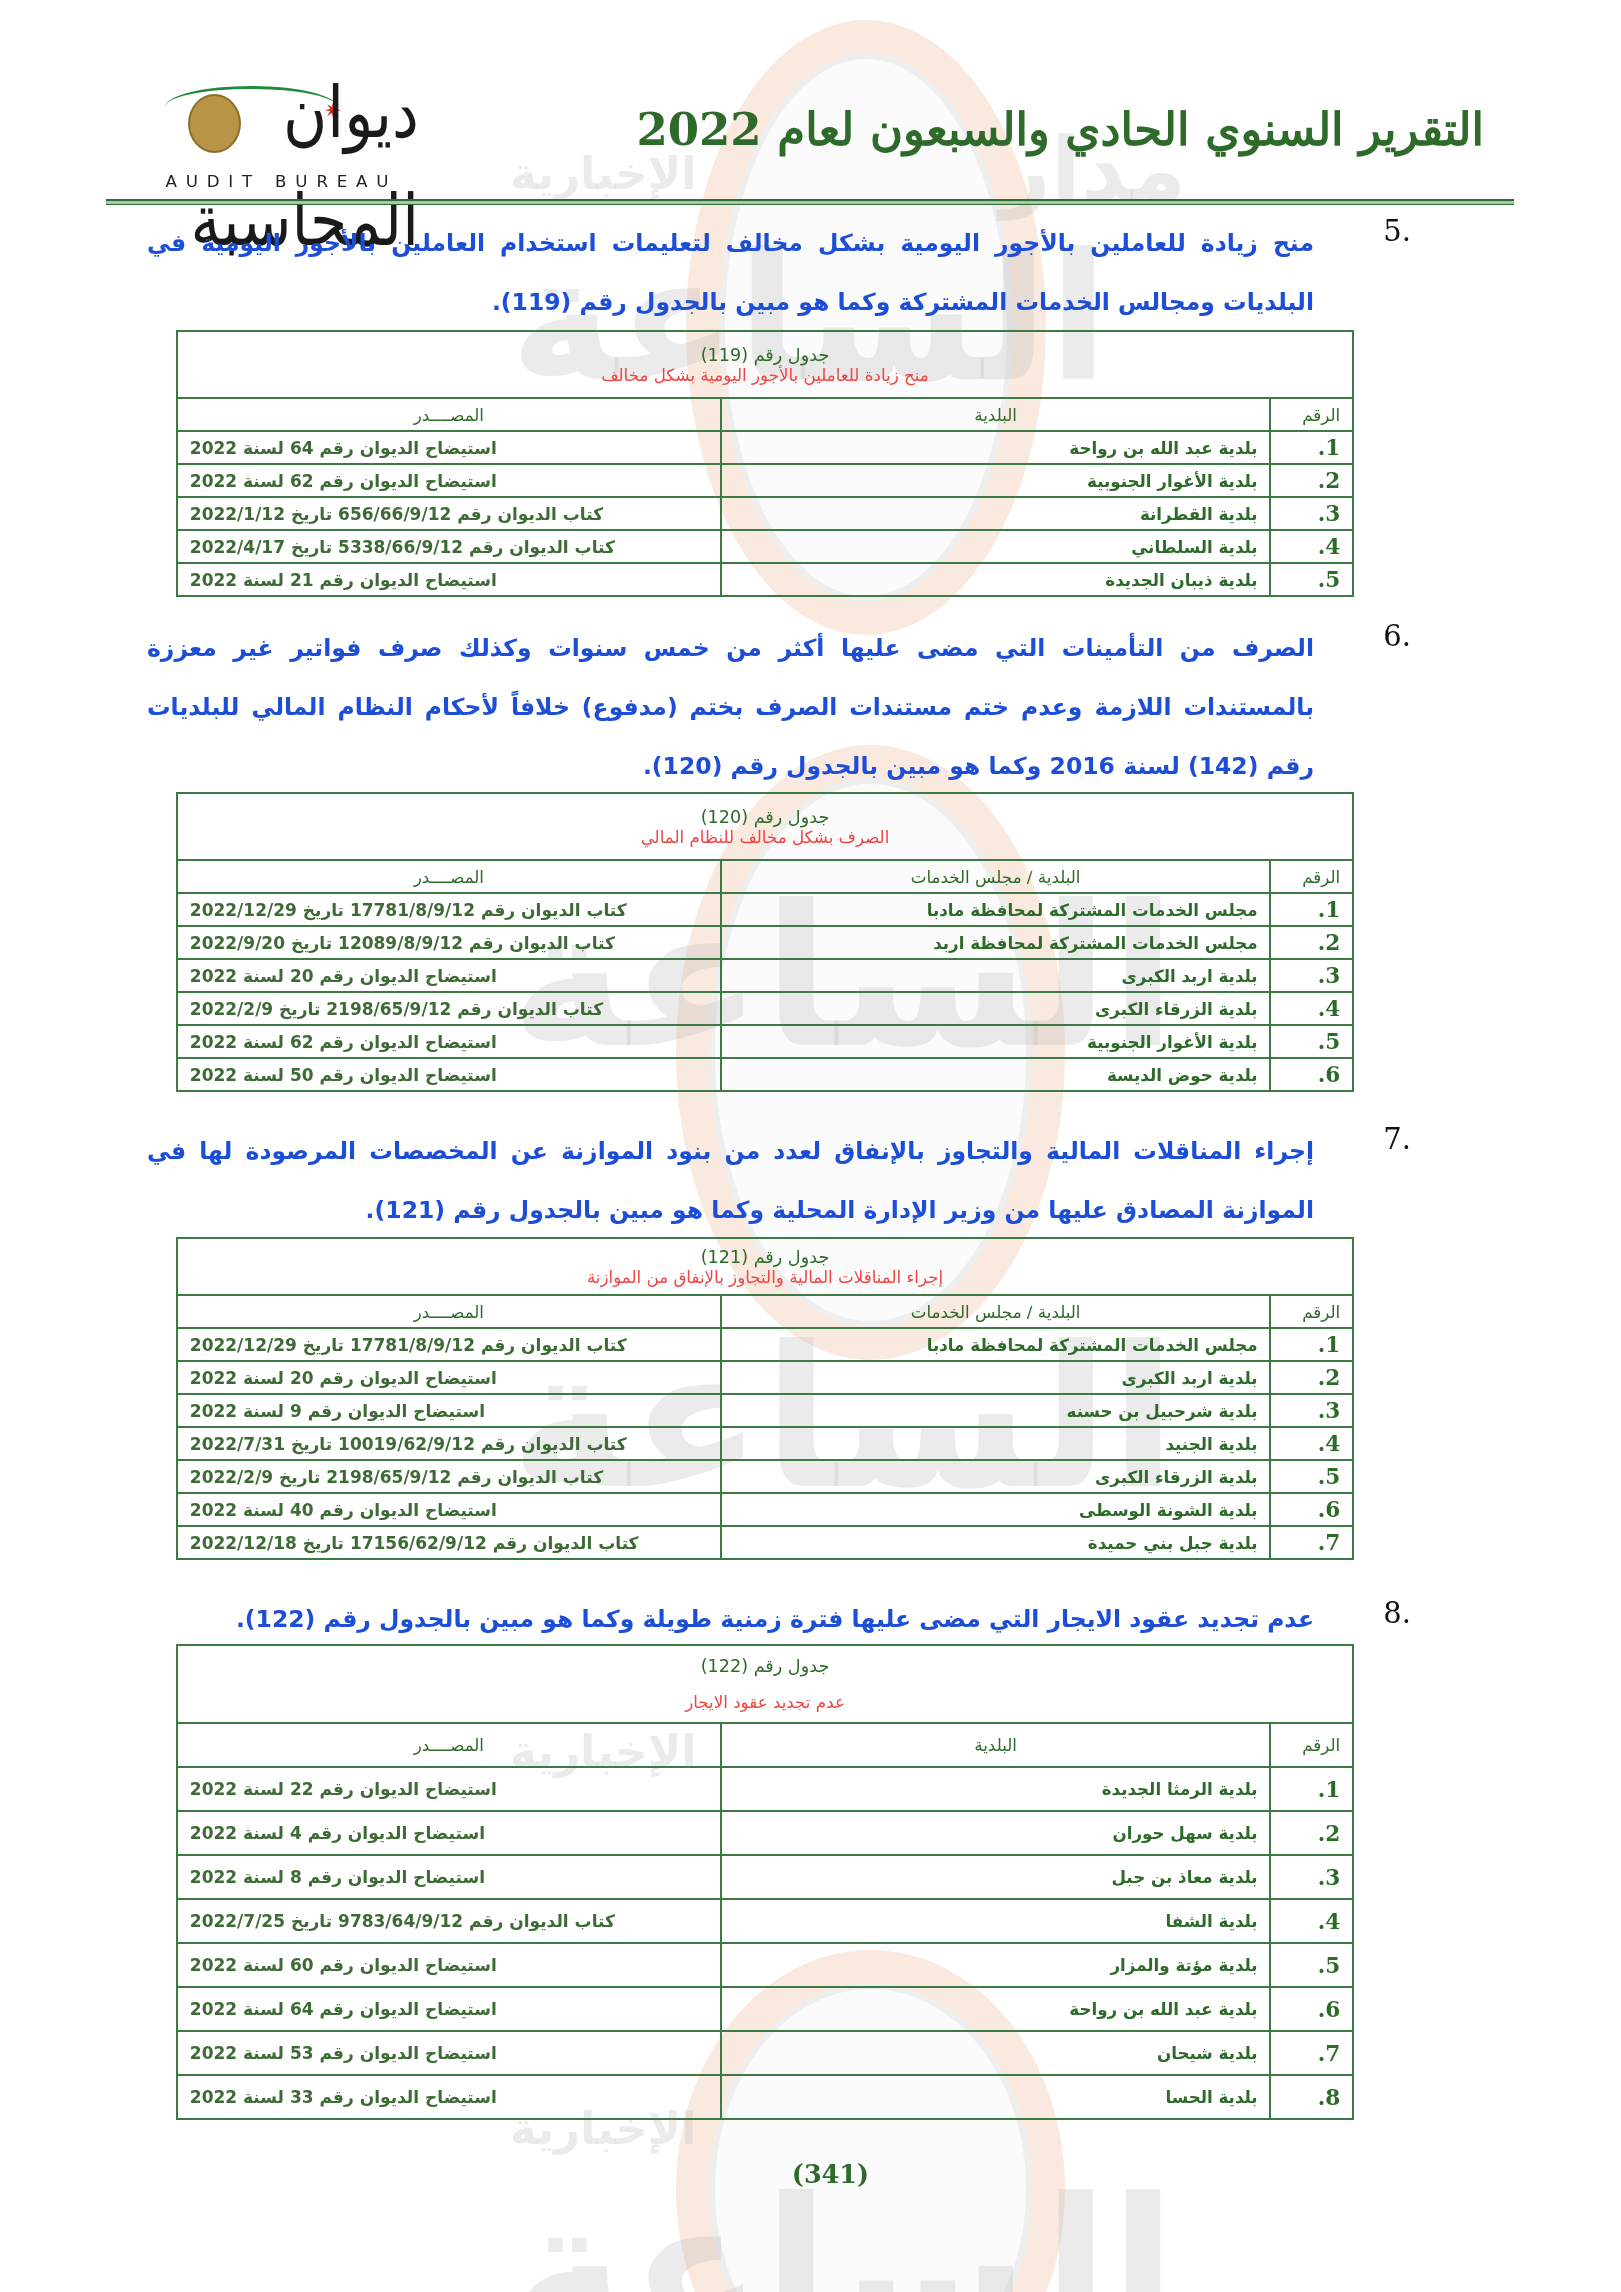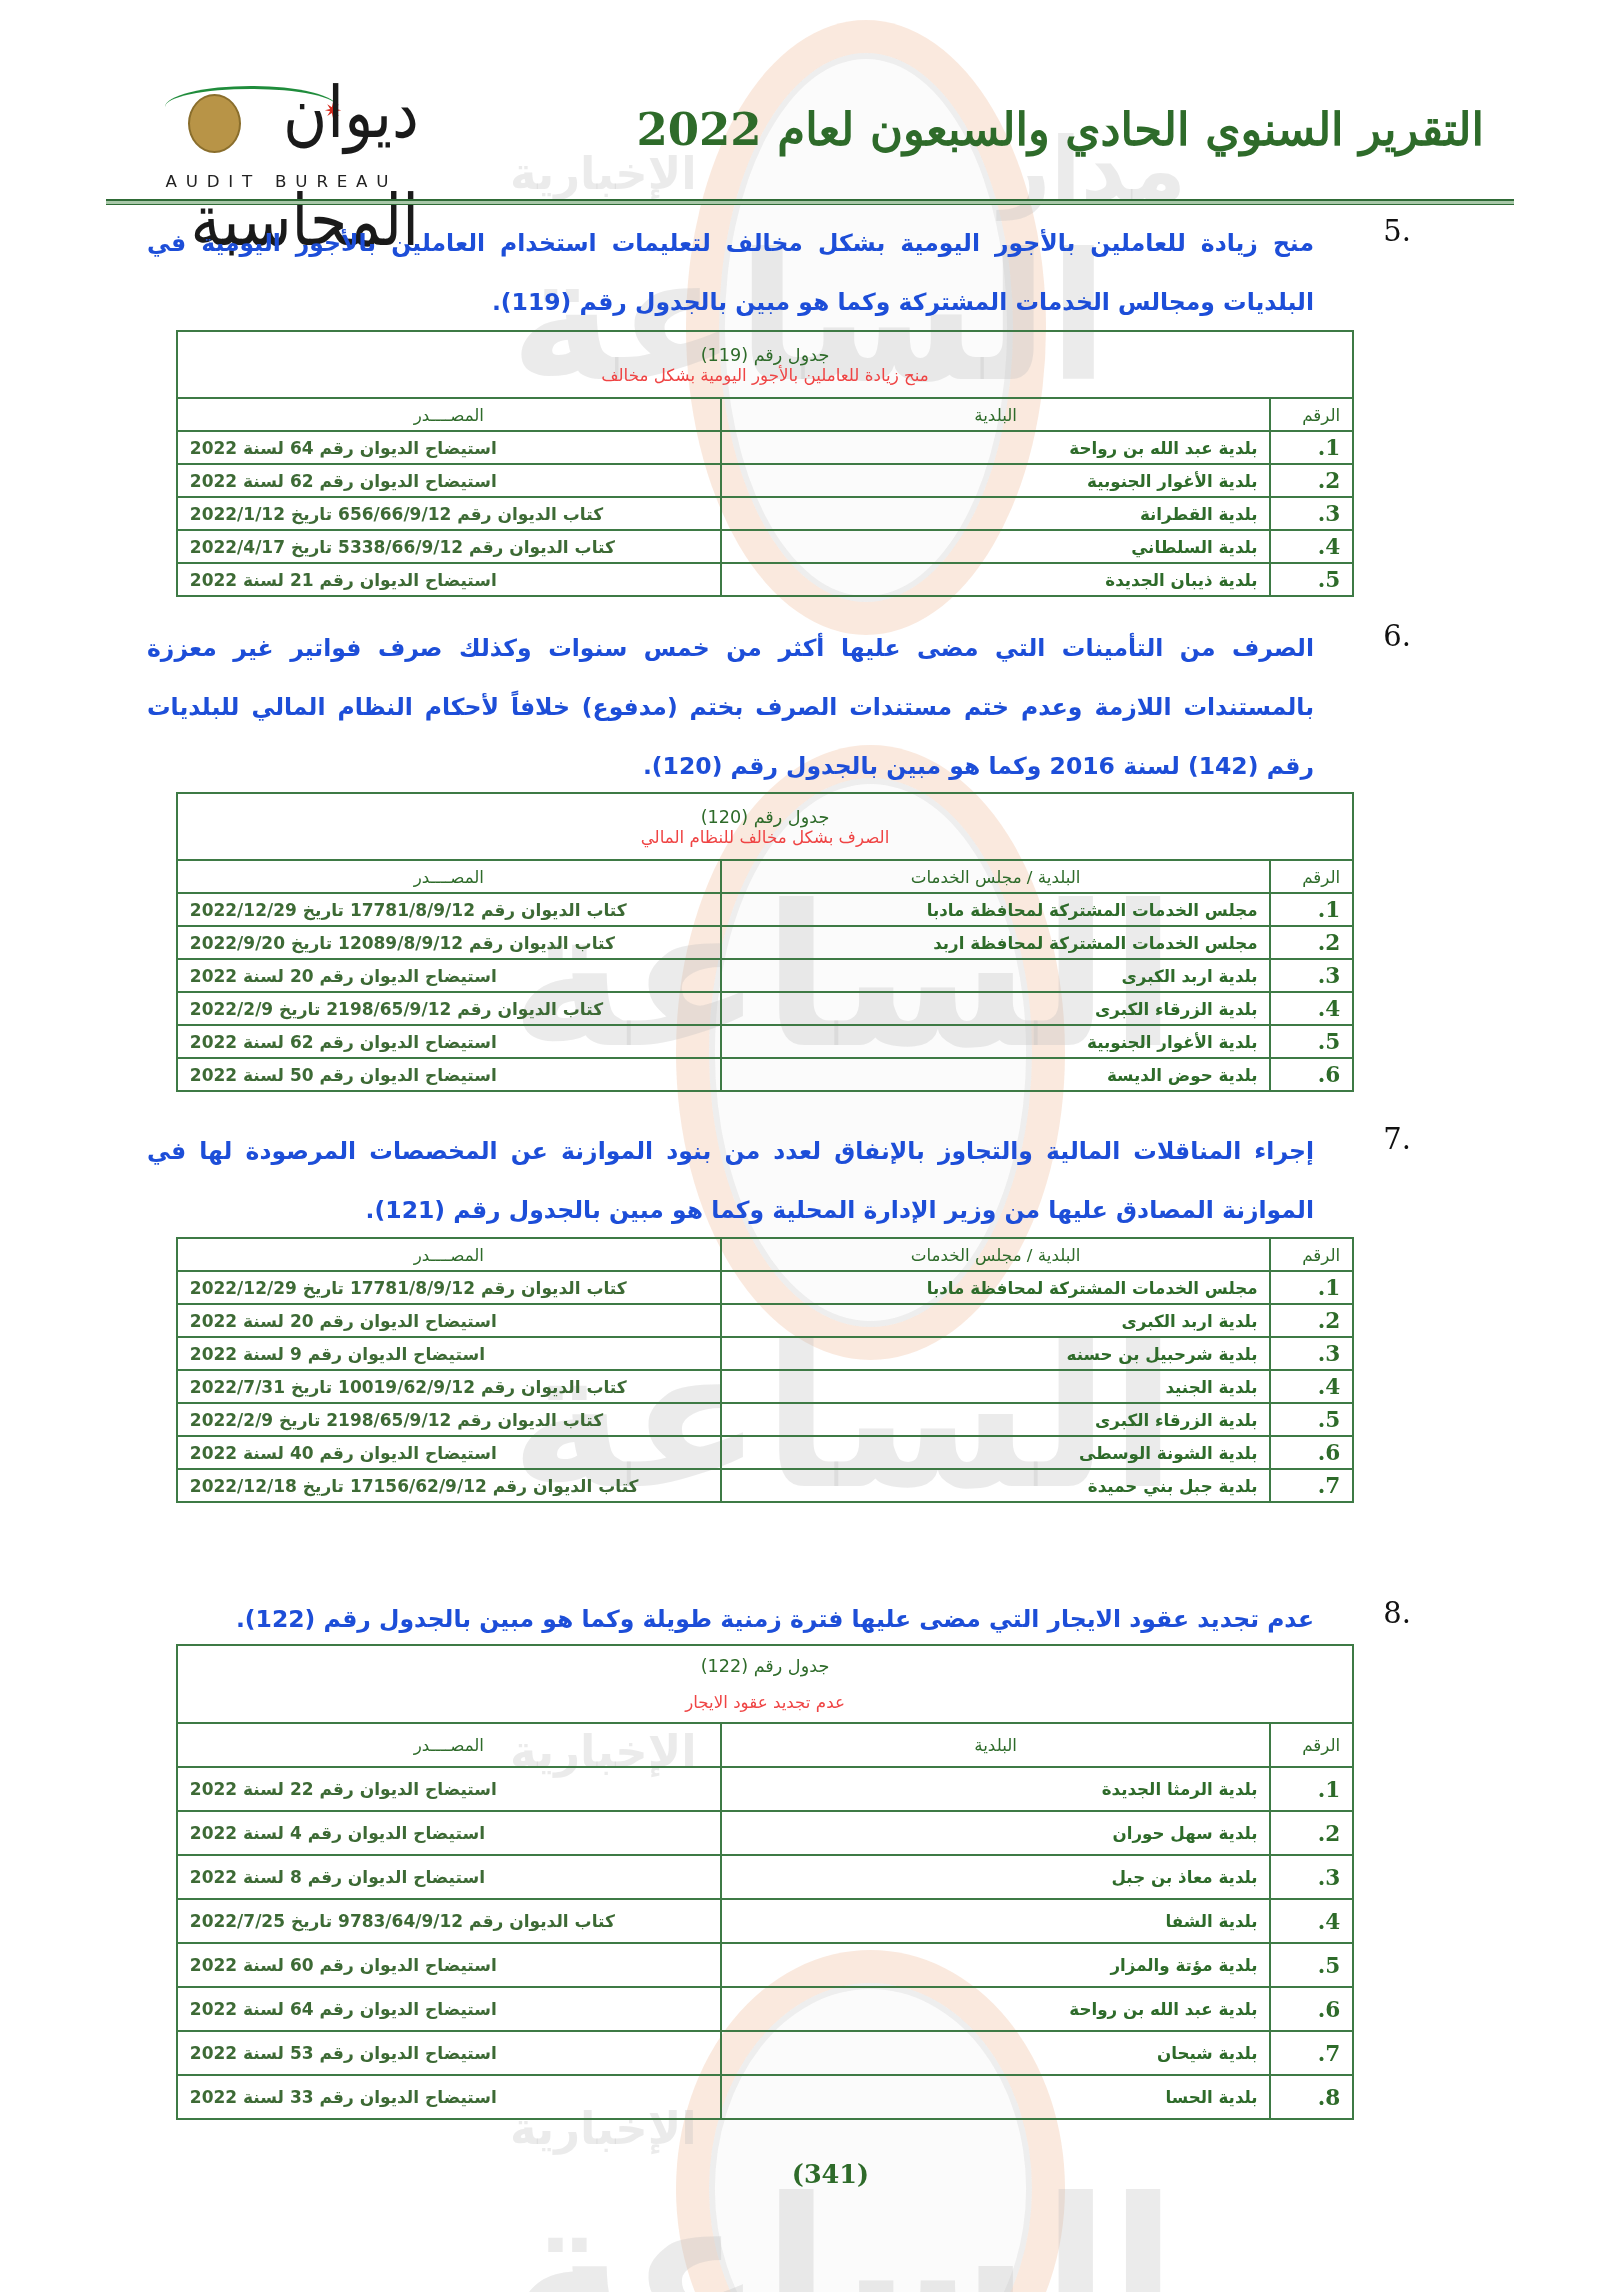--- a/index.html
+++ b/index.html
@@ -203,20 +203,26 @@
       </tr>
 </tbody>
   </table>
 
 <div class="item" style="top:1122px;">
   <span class="num">7.</span>
   <div class="para">إجراء المناقلات المالية والتجاوز بالإنفاق لعدد من بنود الموازنة عن المخصصات المرصودة لها في الموازنة المصادق عليها من وزير الإدارة المحلية وكما هو مبين بالجدول رقم (121).</div>
 </div>
 <table class="dt" style="top:1237px;">
   <tbody>
+      <tr>
+        <td colspan="3" class="cap" style="height:55px;">
+    <span class="cap-num">جدول رقم (121)</span>
+    <span class="cap-title">إجراء المناقلات المالية والتجاوز بالإنفاق من الموازنة</span>
+  </td>
+      </tr>
   <tr class="hdr" style="height:33px;">
     <th class="th-idx">الرقم</th>
     <th class="th-name">البلدية / مجلس الخدمات</th>
     <th class="th-src">المصــــدر</th>
   </tr>
   <tr style="height:33px;">
         <td class="c-idx">1.</td>
         <td class="c-name">مجلس الخدمات المشتركة لمحافظة مادبا</td>
         <td class="c-src">كتاب الديوان رقم 17781/8/9/12 تاريخ 2022/12/29</td>
       </tr>

